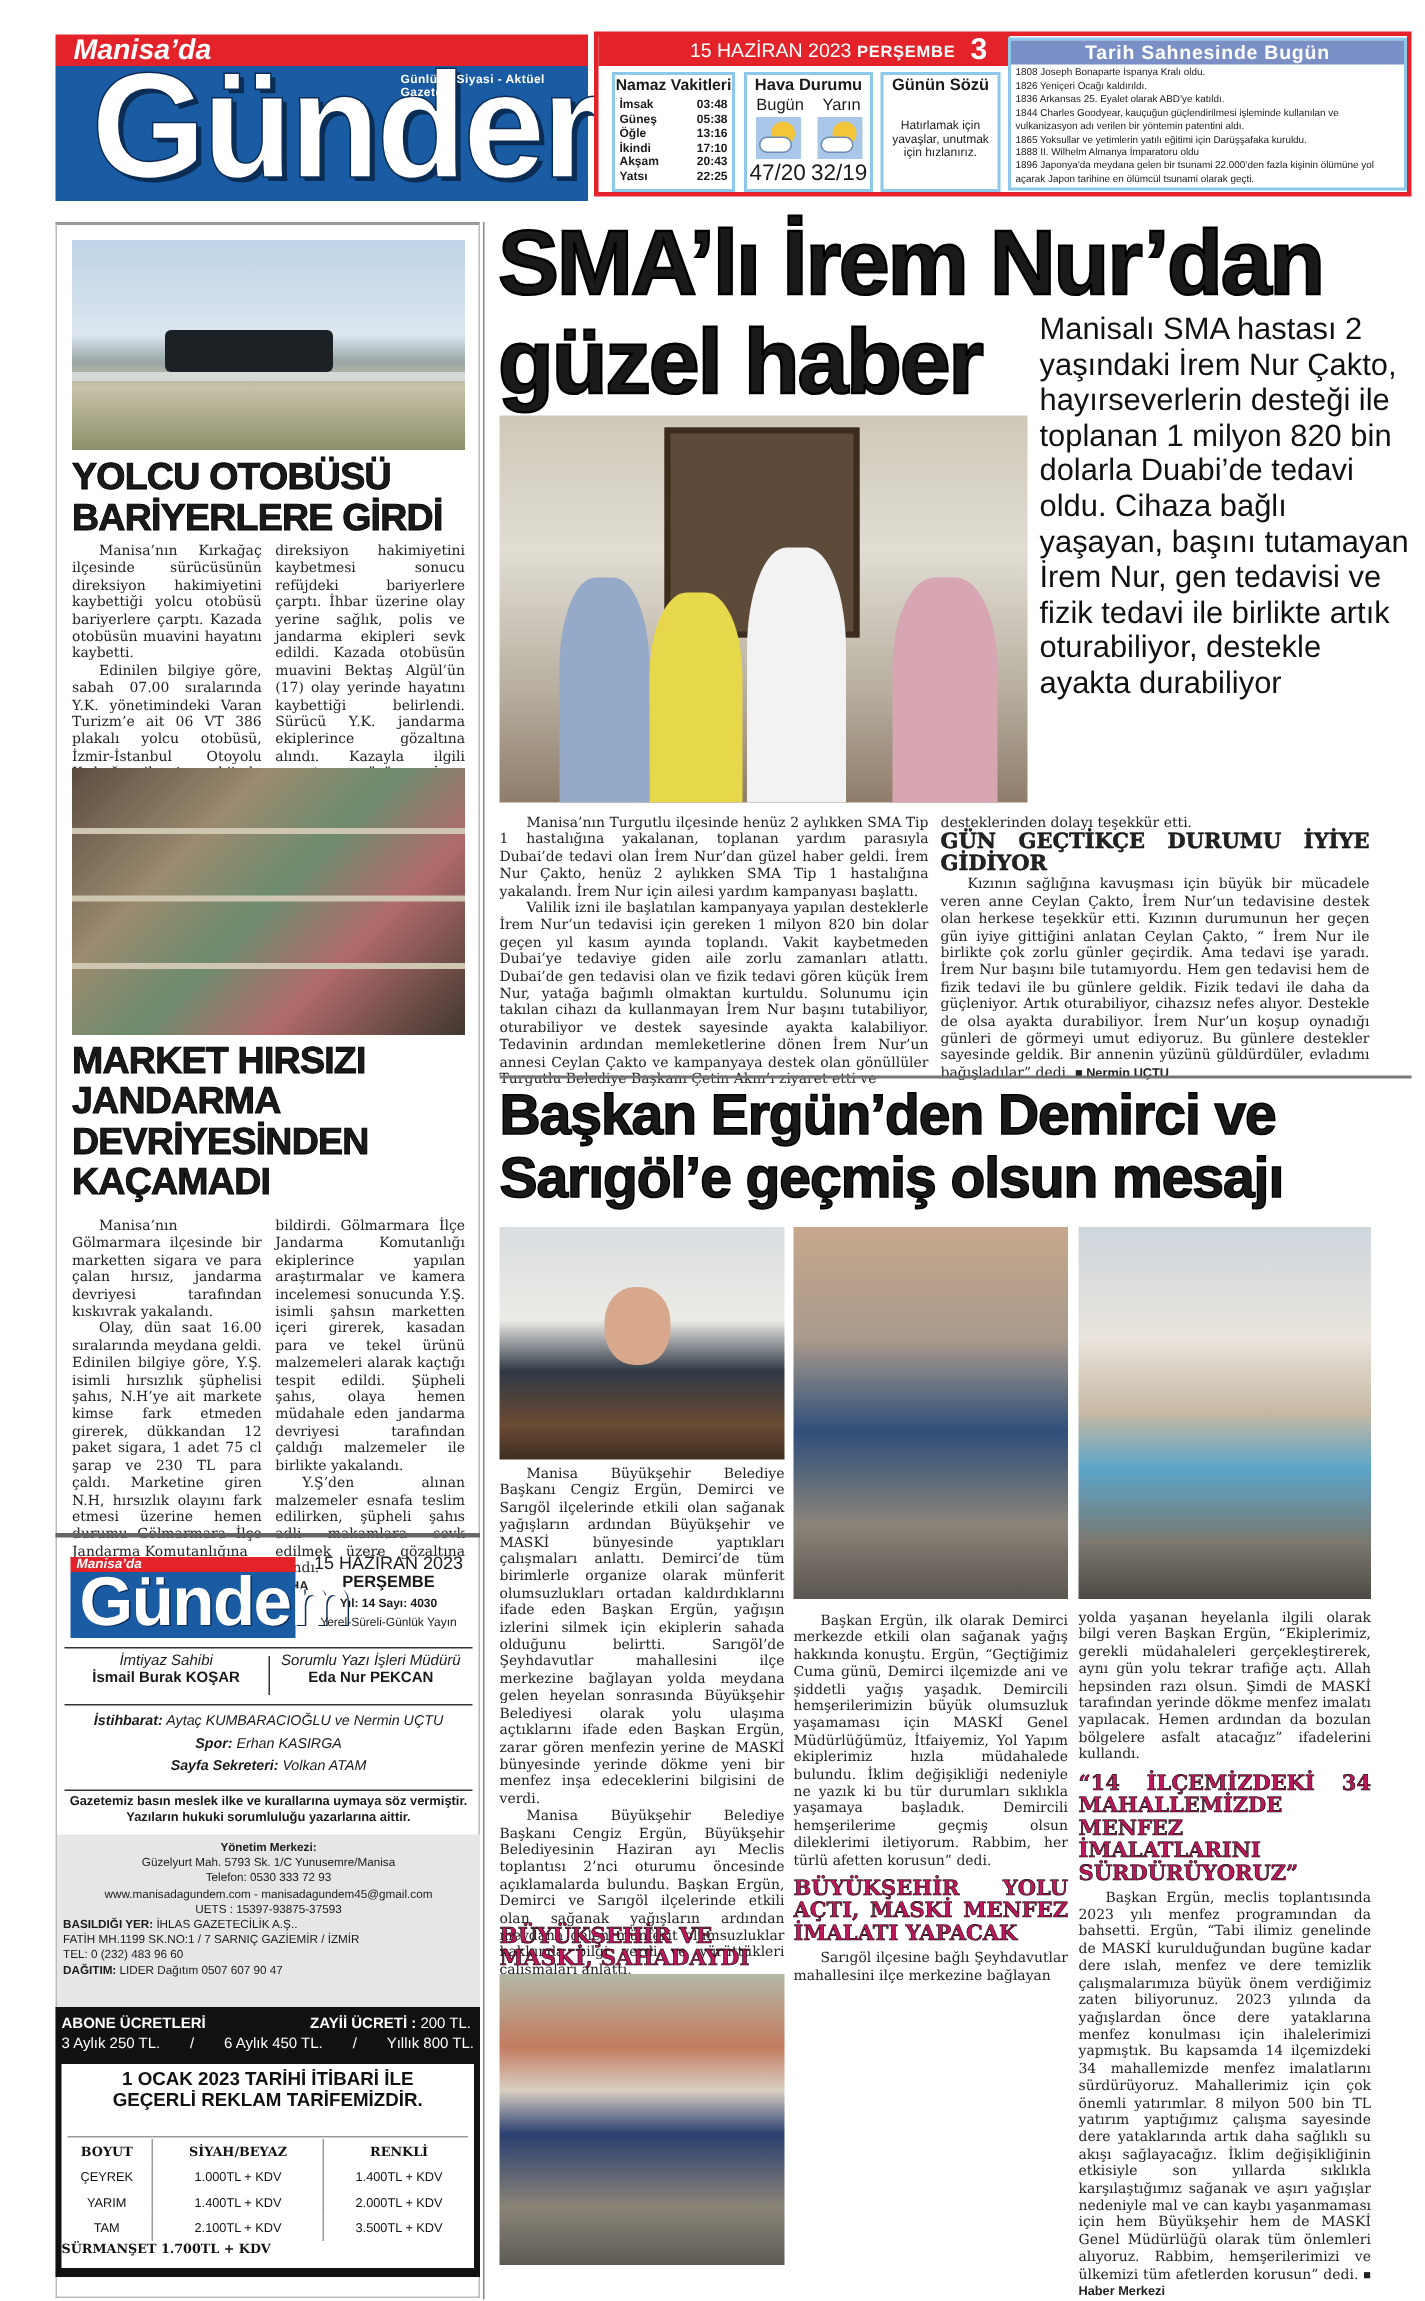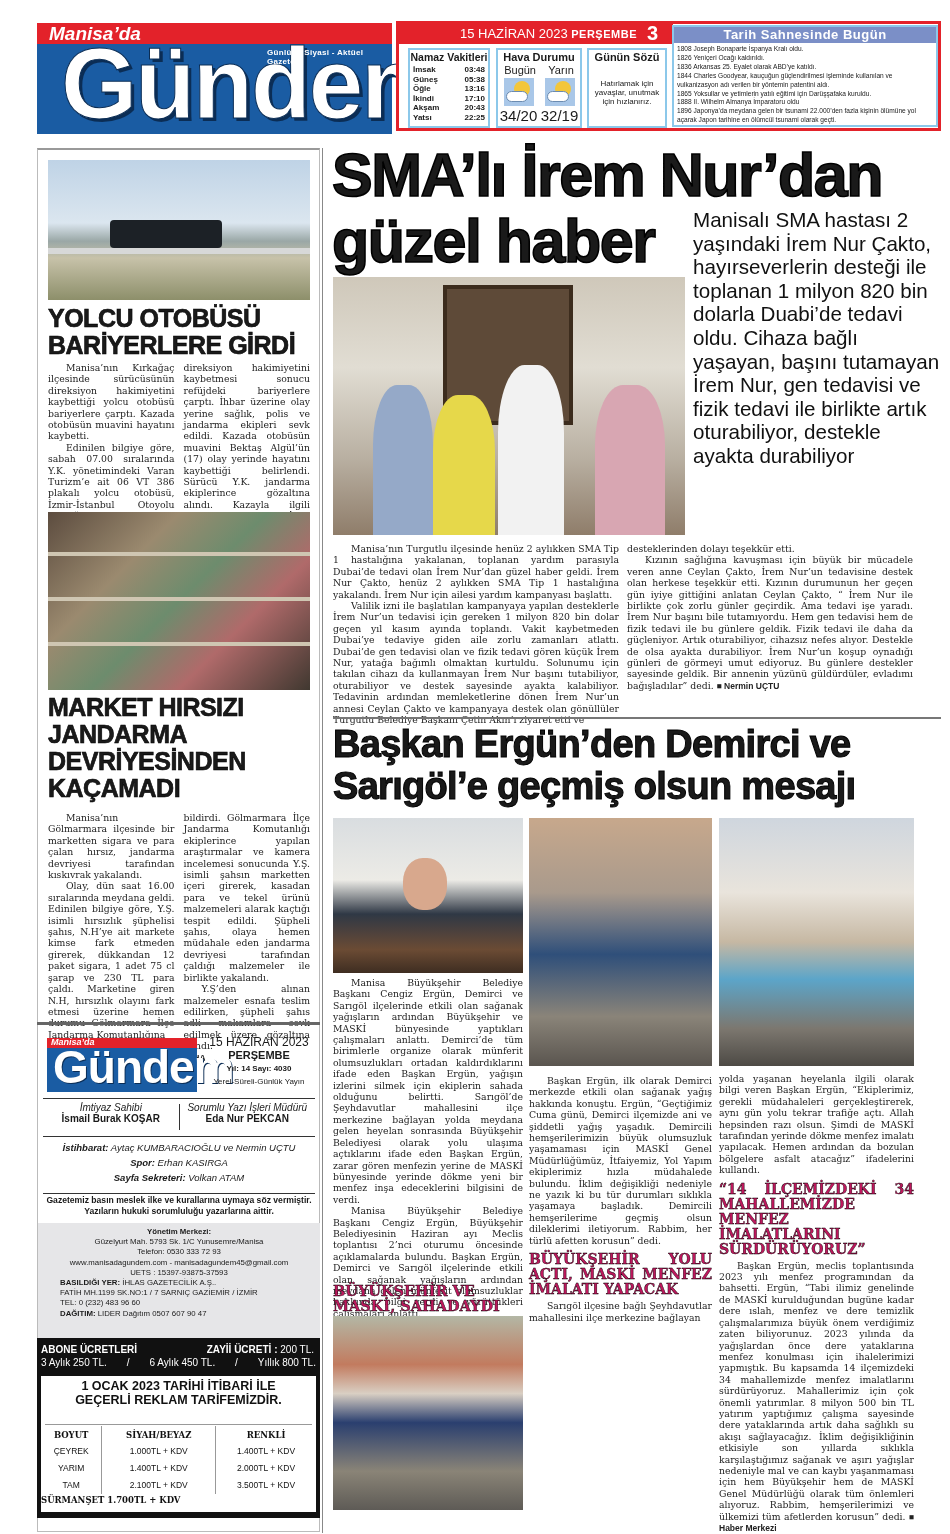--- a/index.html
+++ b/index.html
@@ -64,21 +64,21 @@
 #imprint .dateblock .y{font-size:8px}
 #imprint .hr{position:absolute;left:0;width:272px;height:1px;background:#333}
 .owners{position:absolute;left:0;top:68px;width:272px;display:flex}
 .owners>div{flex:1;text-align:center;font:10px "Liberation Sans",sans-serif}
 .owners i{font-style:italic;font-size:10px;display:block}
 .owners b{font-size:10px;display:block}
 .owners .sep{flex:0 0 1px;background:#333;height:26px;margin-top:2px}
 .staff{position:absolute;left:0;top:106px;width:272px;text-align:center;font:italic 9.5px "Liberation Sans",sans-serif;line-height:15px}
 .staff b{font-weight:bold}
 .ethics{position:absolute;left:0;top:161px;width:272px;text-align:center;font:bold 8.6px "Liberation Sans",sans-serif;line-height:11px}
-.mgmt{position:absolute;left:-5px;top:189px;width:282px;height:128px;background:#e6e6e8;font:7.8px "Liberation Sans",sans-serif;line-height:10.2px;padding:4px 22px}
+.mgmt{position:absolute;left:-5px;top:189px;width:282px;height:128px;background:#e6e6e8;font:7.8px "Liberation Sans",sans-serif;line-height:10.2px;padding:4px 4px}
 .mgmt .c{text-align:center}
 .mgmt b{font-weight:bold}
 #subs{left:37px;top:1338px;width:283px;height:180px;background:#111;color:#fff}
 #subs .r1{display:flex;justify-content:space-between;padding:6px 6px 0 4px;font:bold 10px "Liberation Sans",sans-serif}
 #subs .r1 span.n{font-weight:normal}
 #subs .r2{display:flex;justify-content:space-between;padding:2px 4px;font:10px "Liberation Sans",sans-serif}
 #subs .ad{position:absolute;left:4px;top:38px;width:275px;height:136px;background:#fff;color:#111}
 #subs .ad h5{font:bold 12.5px "Liberation Sans",sans-serif;text-align:center;line-height:14px;margin-top:3px;border-bottom:1px solid #999;padding-bottom:17px;margin:3px 4px 0}
 #subs .ad table{width:100%;border-collapse:collapse;font:8.5px "Liberation Sans",sans-serif;margin-top:1px}
 #subs .ad th{font:bold 8.5px "DejaVu Serif",serif;padding:4px 0 3px;text-align:center}
@@ -169,21 +169,21 @@
       <div class="wicon">
           <div class="sun"></div>
           <div class="cloud"></div>
         </div>
       <div class="wicon">
           <div class="sun"></div>
           <div class="cloud"></div>
         </div>
     </div>
     <div class="temps">
-      <span>34/20</span>
+      <span>47/20</span>
       <span>32/19</span>
     </div>
   </div>
 
   <div id="tarih" class="ibox">
     <div class="head">Tarih Sahnesinde Bugün</div>
     <ul>
       <li>1808 Joseph Bonaparte İspanya Kralı oldu.</li>
       <li>1826 Yeniçeri Ocağı kaldırıldı.</li>
       <li>1836 Arkansas 25. Eyalet olarak ABD’ye katıldı.</li>
@@ -338,20 +338,21 @@
   <div class="p" style="left:165px;width:66px;height:170px;background:#f2f2f2"></div>
   <div class="p" style="left:262px;width:70px;height:150px;background:#d8a6b2"></div>
 </div>
 
 <div id="smaBody1" class="abs body">
   <p>Manisa’nın Turgutlu ilçesinde henüz 2 aylıkken SMA Tip 1 hastalığına yakalanan, toplanan yardım parasıyla Dubai’de tedavi olan İrem Nur’dan güzel haber geldi. İrem Nur Çakto, henüz 2 aylıkken SMA Tip 1 hastalığına yakalandı. İrem Nur için ailesi yardım kampanyası başlattı.</p>
   <p>Valilik izni ile başlatılan kampanyaya yapılan desteklerle İrem Nur’un tedavisi için gereken 1 milyon 820 bin dolar geçen yıl kasım ayında toplandı. Vakit kaybetmeden Dubai’ye tedaviye giden aile zorlu zamanları atlattı. Dubai’de gen tedavisi olan ve fizik tedavi gören küçük İrem Nur, yatağa bağımlı olmaktan kurtuldu. Solunumu için takılan cihazı da kullanmayan İrem Nur başını tutabiliyor, oturabiliyor ve destek sayesinde ayakta kalabiliyor. Tedavinin ardından memleketlerine dönen İrem Nur’un annesi Ceylan Çakto ve kampanyaya destek olan gönüllüler Turgutlu Belediye Başkanı Çetin Akın’ı ziyaret etti ve</p>
 </div>
 <div id="smaBody2" class="abs body">
   <div>desteklerinden dolayı teşekkür etti.</div>
+  <div class="sub-hl">GÜN GEÇTİKÇE DURUMU İYİYE GİDİYOR</div>
   <p><span>Kızının sağlığına kavuşması için büyük bir mücadele veren anne Ceylan Çakto, İrem Nur’un tedavisine destek olan herkese teşekkür etti. Kızının durumunun her geçen gün iyiye gittiğini anlatan Ceylan Çakto, “ İrem Nur ile birlikte çok zorlu günler geçirdik. Ama tedavi işe yaradı. İrem Nur başını bile tutamıyordu. Hem gen tedavisi hem de fizik tedavi ile bu günlere geldik. Fizik tedavi ile daha da güçleniyor. Artık oturabiliyor, cihazsız nefes alıyor. Destekle de olsa ayakta durabiliyor. İrem Nur’un koşup oynadığı günleri de görmeyi umut ediyoruz. Bu günlere destekler sayesinde geldik. Bir annenin yüzünü güldürdüler, evladımı bağışladılar” dedi.</span> <span class="sig">Nermin UÇTU</span></p>
 </div>
 
 <div id="rule2" class="abs"></div>
 <div id="h2" class="abs">
   <div>Başkan Ergün’den Demirci ve</div>
   <div>Sarıgöl’e geçmiş olsun mesajı</div>
 </div>
 
 <div class="abs photo ph-office">

